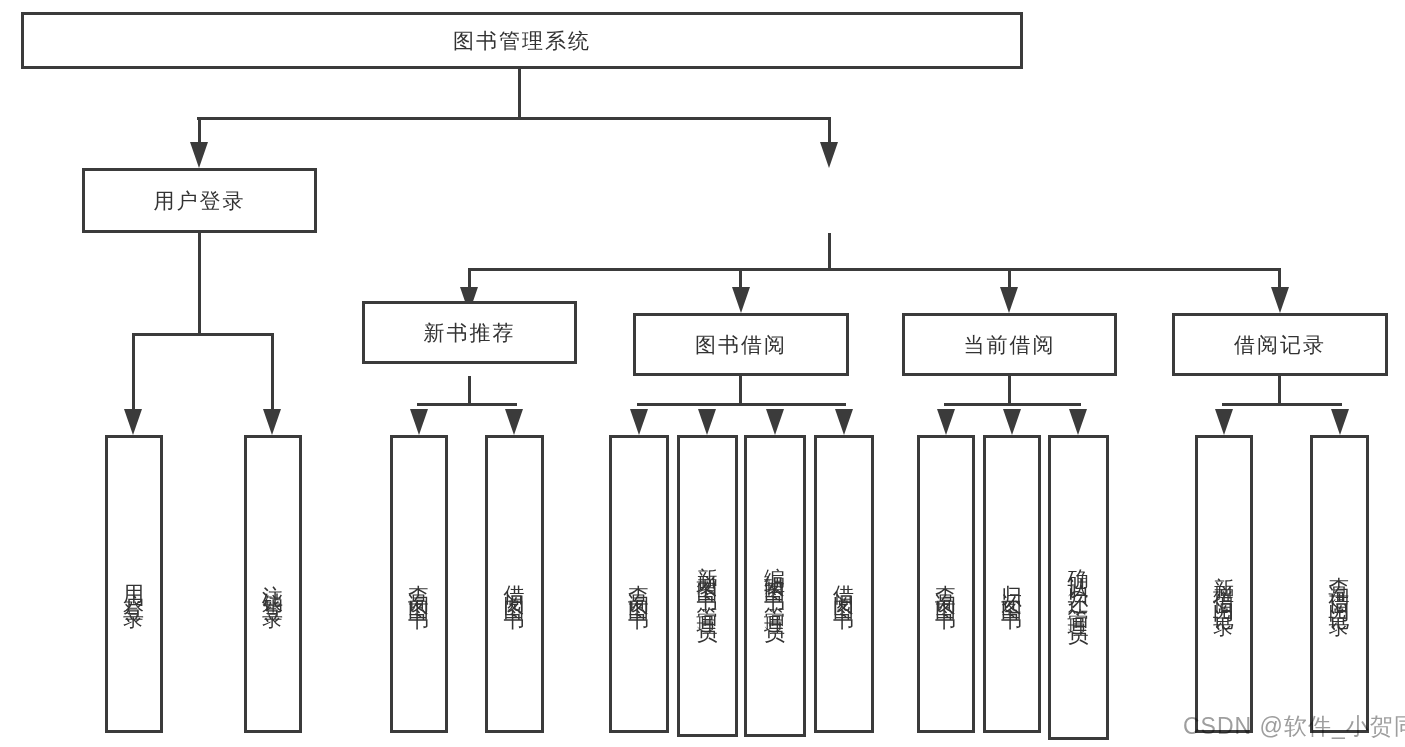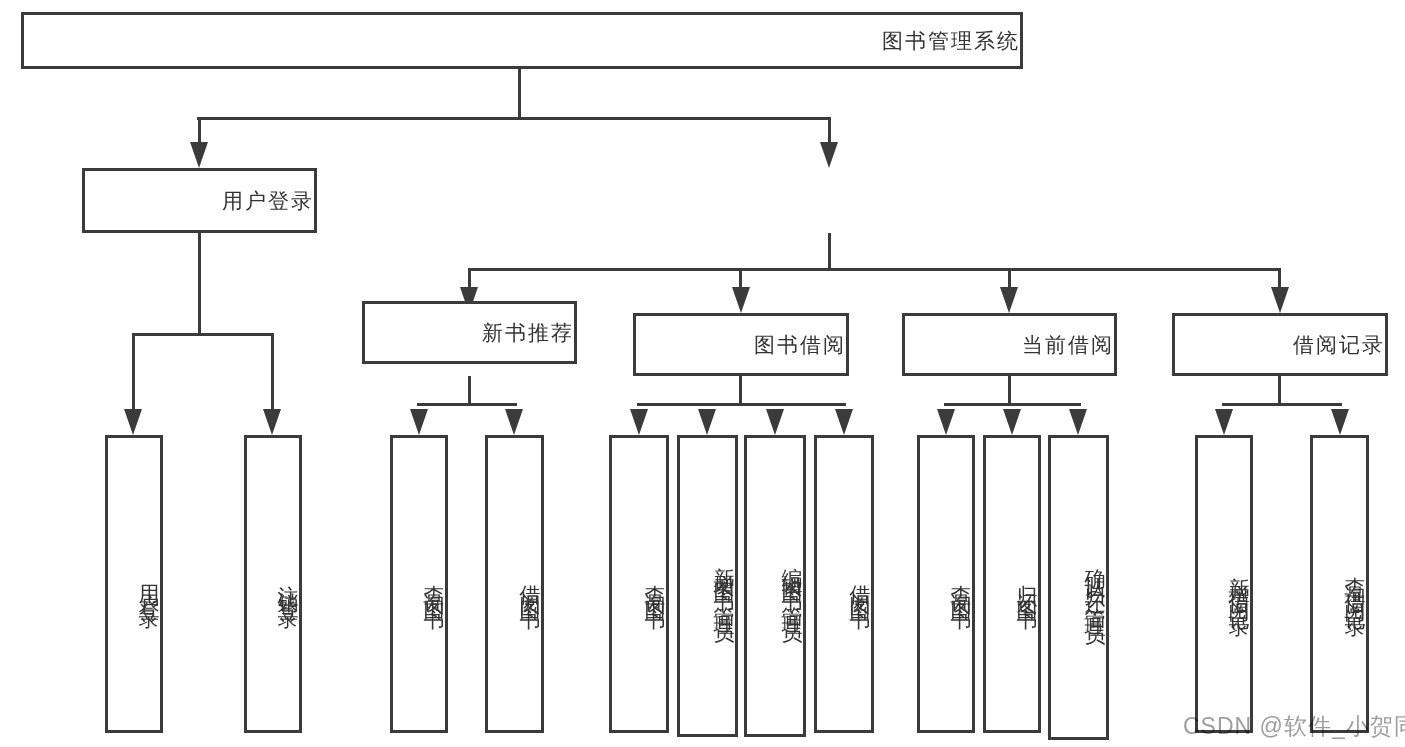--- a/index.html
+++ b/index.html
@@ -12,21 +12,21 @@
   .line.v{width:3px;}
   .line.h{height:3px;}
   .arrow{
     position:absolute;width:0;height:0;
     border-left:9px solid transparent;border-right:9px solid transparent;
     border-top:26px solid var(--line,#3b3b3b);
   }
   .node{
     position:absolute;box-sizing:border-box;
     border:3px solid var(--line,#3b3b3b);background:#ffffff;
-    display:flex;align-items:center;justify-content:flex-end;
+    display:flex;align-items:center;justify-content:center;
     color:var(--text,#333333);font-size:21px;letter-spacing:2px;
   }
   .leaf{letter-spacing:0;}
   .leaf .vtext{
     writing-mode:vertical-rl;text-orientation:mixed;
     letter-spacing:8px;line-height:1;white-space:nowrap;
   }
   .watermark{
     position:absolute;left:1183px;top:711px;
     font-size:23px;letter-spacing:1px;white-space:nowrap;

